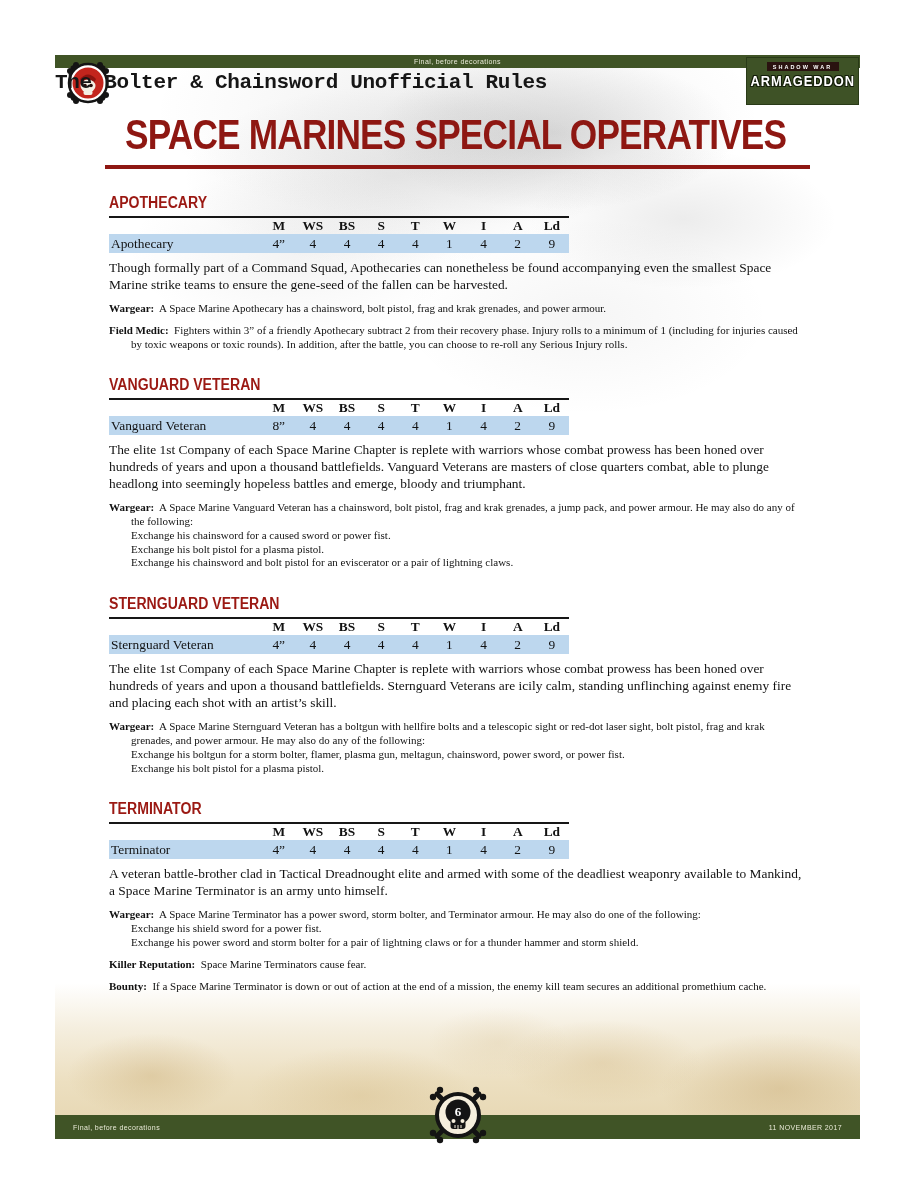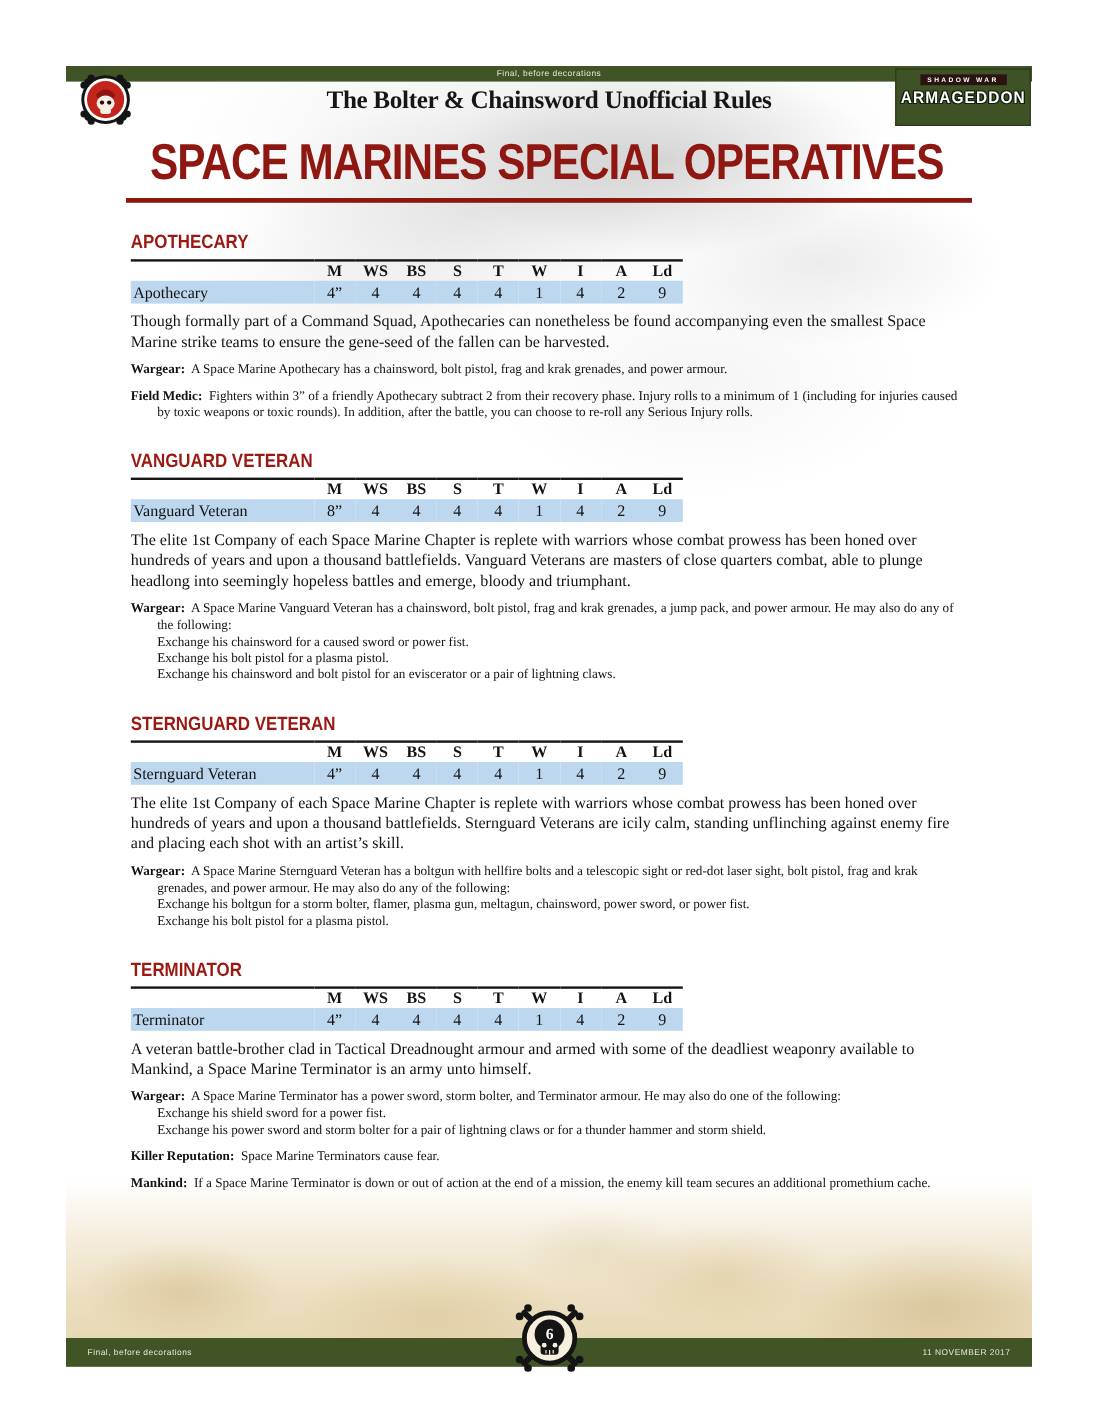--- a/index.html
+++ b/index.html
@@ -18,22 +18,22 @@
       radial-gradient(240px 120px at 30% 34%, rgba(90,90,90,.07), rgba(90,90,90,0) 70%),
       radial-gradient(260px 140px at 66% 46%, rgba(90,90,90,.06), rgba(90,90,90,0) 70%);
   }
 
   .content { position:relative; z-index:1; }
 
   
   .topbar { height:13px; background:#405426; display:flex; align-items:center; justify-content:center; }
   .topbar span { color:#e9ead8; font:7px "Liberation Sans", sans-serif; letter-spacing:.4px; }
   .masthead { position:relative; height:36px; }
-  .blackletter { position:absolute; left:0; right:0; top:3px; text-align:center;
-    font-family:Liberation Serif, serif; font-weight:700; font-size:21px; color:#161616; letter-spacing:-.3px; }
+  .blackletter { position:absolute; left:0; right:0; top:3px; text-align:left;
+    font-family:Liberation Mono, monospace; font-weight:700; font-size:21px; color:#161616; letter-spacing:-.3px; }
   .badge { position:absolute; left:7px; top:-11px; width:52px; height:52px; }
   .sw-logo { position:absolute; right:1px; top:-11px; width:113px; height:48px; background:#3e5226;
     border:1px solid #293a17; display:flex; flex-direction:column; align-items:center; }
   .sw-strip { margin-top:4px; width:72px; height:9px; background:#2a1310; display:flex; align-items:center; justify-content:center; }
   .sw-strip span { color:#fff; font:bold 5.5px "Liberation Sans", sans-serif; letter-spacing:2px; }
   .sw-main { margin-top:2px; color:#fff; font-family:"Liberation Sans", sans-serif; font-weight:800; font-size:14px;
     letter-spacing:1px; transform:scaleX(.92); text-shadow:1px 1px 0 #141d0a, -1px 1px 0 #141d0a, 1px -1px 0 #141d0a, -1px -1px 0 #141d0a; }
 
   
   .title-wrap { margin:10px 70px 0; }
@@ -266,31 +266,31 @@
                 <td>4</td>
                 <td>4</td>
                 <td>4</td>
                 <td>1</td>
                 <td>4</td>
                 <td>2</td>
                 <td>9</td>
               </tr>
             </tbody>
           </table>
-          <p class="body">A veteran battle-brother clad in Tactical Dreadnought armour and armed with some of the deadliest weaponry available to Mankind, a Space Marine Terminator is an army unto himself.</p>
+          <p class="body">A veteran battle-brother clad in Tactical Dreadnought elite and armed with some of the deadliest weaponry available to Mankind, a Space Marine Terminator is an army unto himself.</p>
           <div class="rule">
             <div class="hang"><b class="lbl">Wargear:</b>&nbsp; A Space Marine Terminator has a power sword, storm bolter, and Terminator armour. He may also do one of the following:</div>
             <div class="line">Exchange his shield sword for a power fist.</div>
             <div class="line">Exchange his power sword and storm bolter for a pair of lightning claws or for a thunder hammer and storm shield.</div>
           </div>
           <div class="rule">
             <div class="hang"><b class="lbl">Killer Reputation:</b>&nbsp; Space Marine Terminators cause fear.</div>
           </div>
           <div class="rule">
-            <div class="hang"><b class="lbl">Mankind:</b>&nbsp; If a Space Marine Terminator is down or out of action at the end of a mission, the enemy kill team secures an additional promethium cache.</div>
+            <div class="hang"><b class="lbl">Bounty:</b>&nbsp; If a Space Marine Terminator is down or out of action at the end of a mission, the enemy kill team secures an additional promethium cache.</div>
           </div>
         </section>
       </div>
   </div>
 
   <div class="parchment"></div>
   <div class="footbar">
     <span>Final, before decorations</span>
     <span>11 NOVEMBER 2017</span>
   </div>

